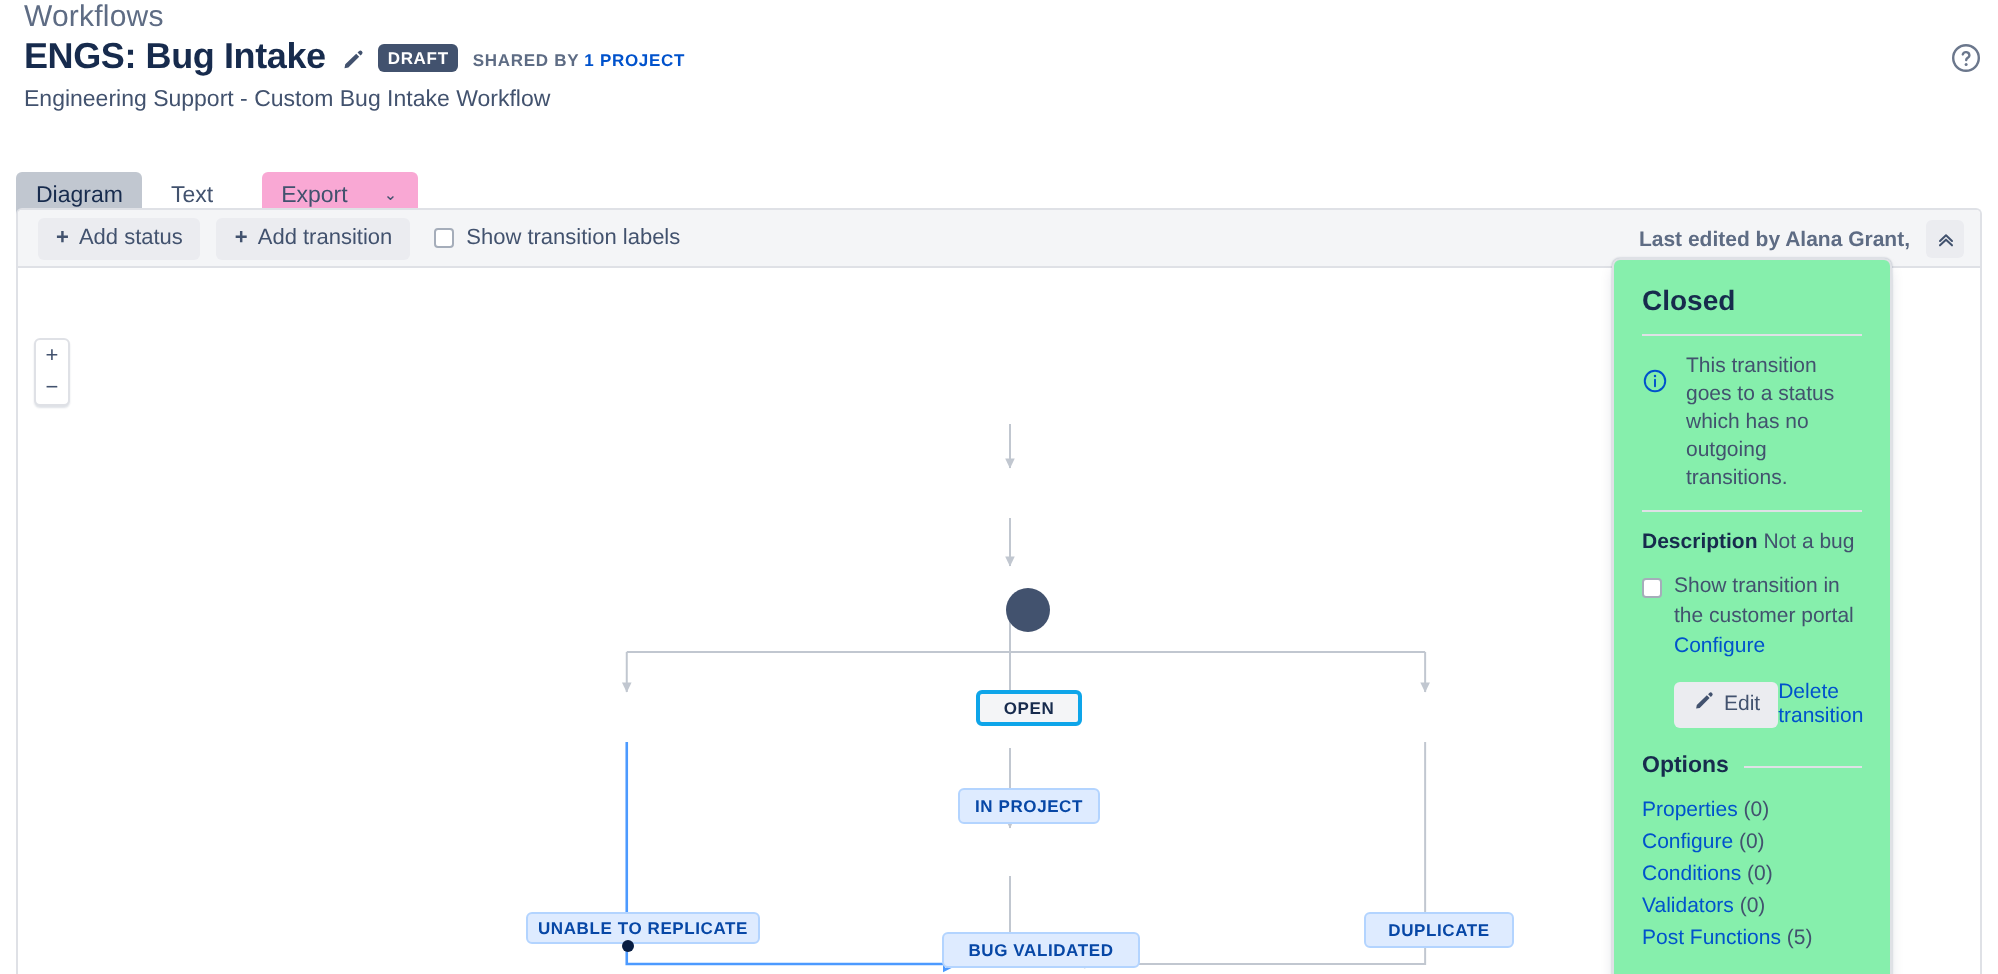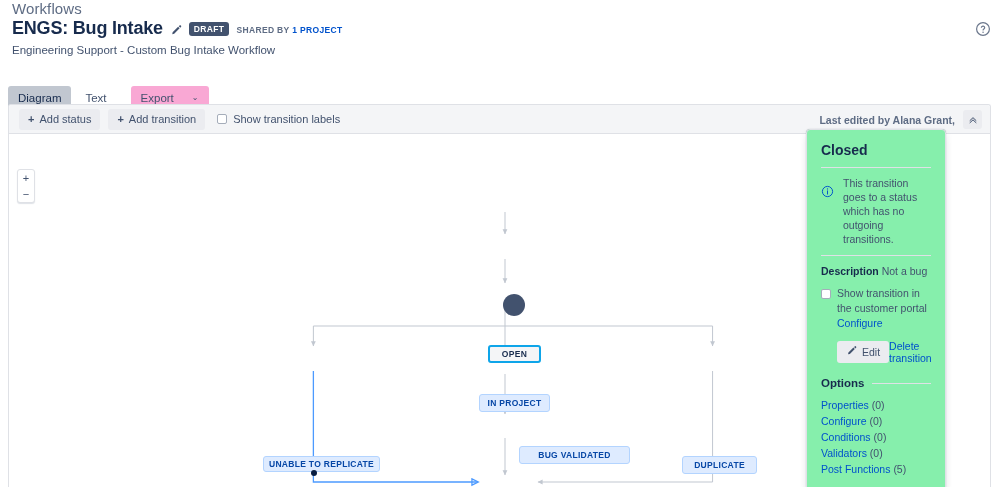--- a/index.html
+++ b/index.html
@@ -465,21 +465,21 @@
       </svg>
 
       <div class="start-dot" style="left:494px; top:160px;"></div>
 
       <div class="node grey" style="left:479px; top:211px; width:53px; height:18px;">OPEN</div>
 
       <div class="node blue" style="left:470px; top:260px; width:71px; height:18px;">IN PROJECT</div>
 
       <div class="node blue" style="left:254px; top:322px; width:117px; height:16px;">UNABLE TO REPLICATE</div>
 
-      <div class="node blue" style="left:462px; top:312px; width:111px; height:18px;margin-left:48px;">BUG VALIDATED</div>
+      <div class="node blue" style="left:462px; top:332px; width:99px; height:18px;">BUG VALIDATED</div>
 
       <div class="node blue" style="left:673px; top:322px; width:75px; height:18px;">DUPLICATE</div>
 
       <div class="anchor-dot" style="left:302px; top:336px;"></div>
 
     </div>
   </div>
 
   <div class="detail-panel">
     <div class="dp-title">Closed</div>

